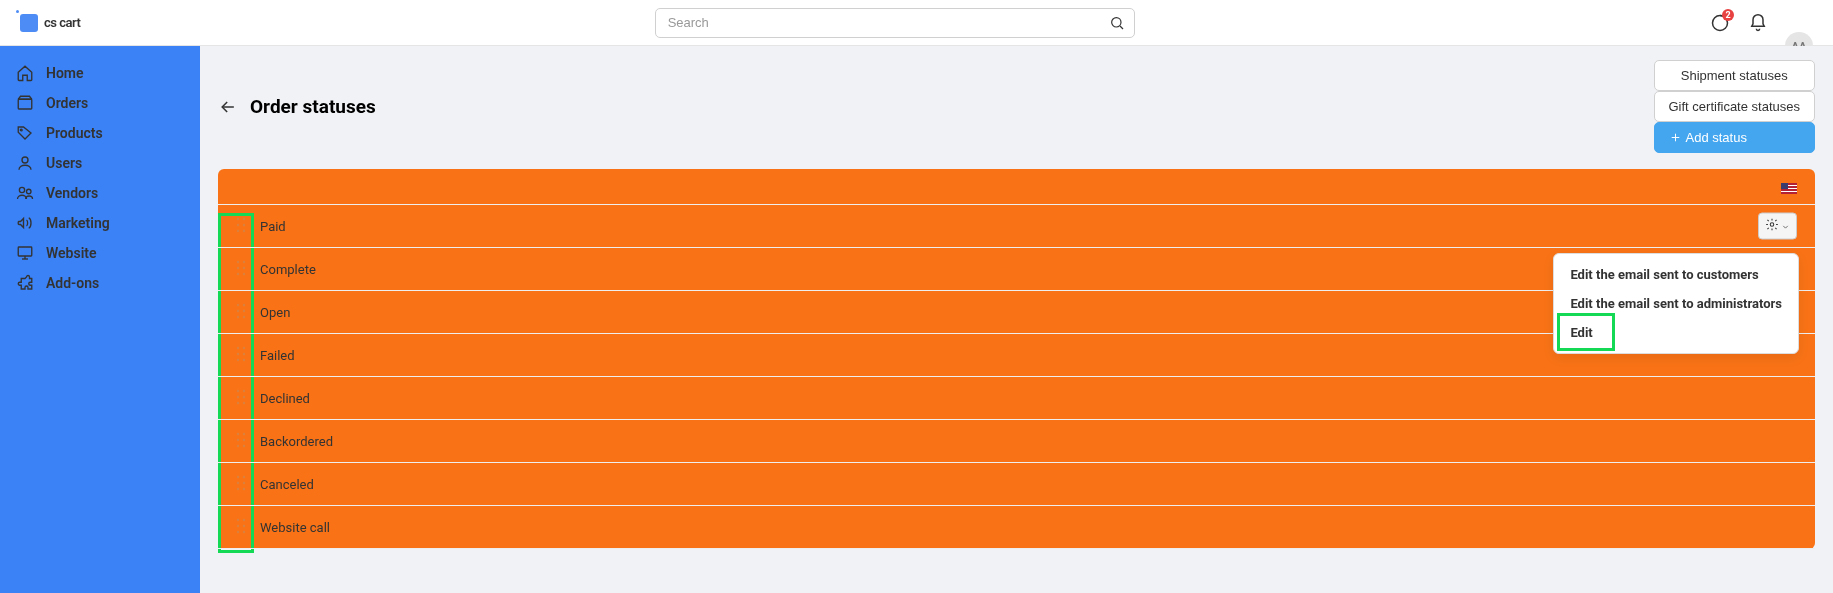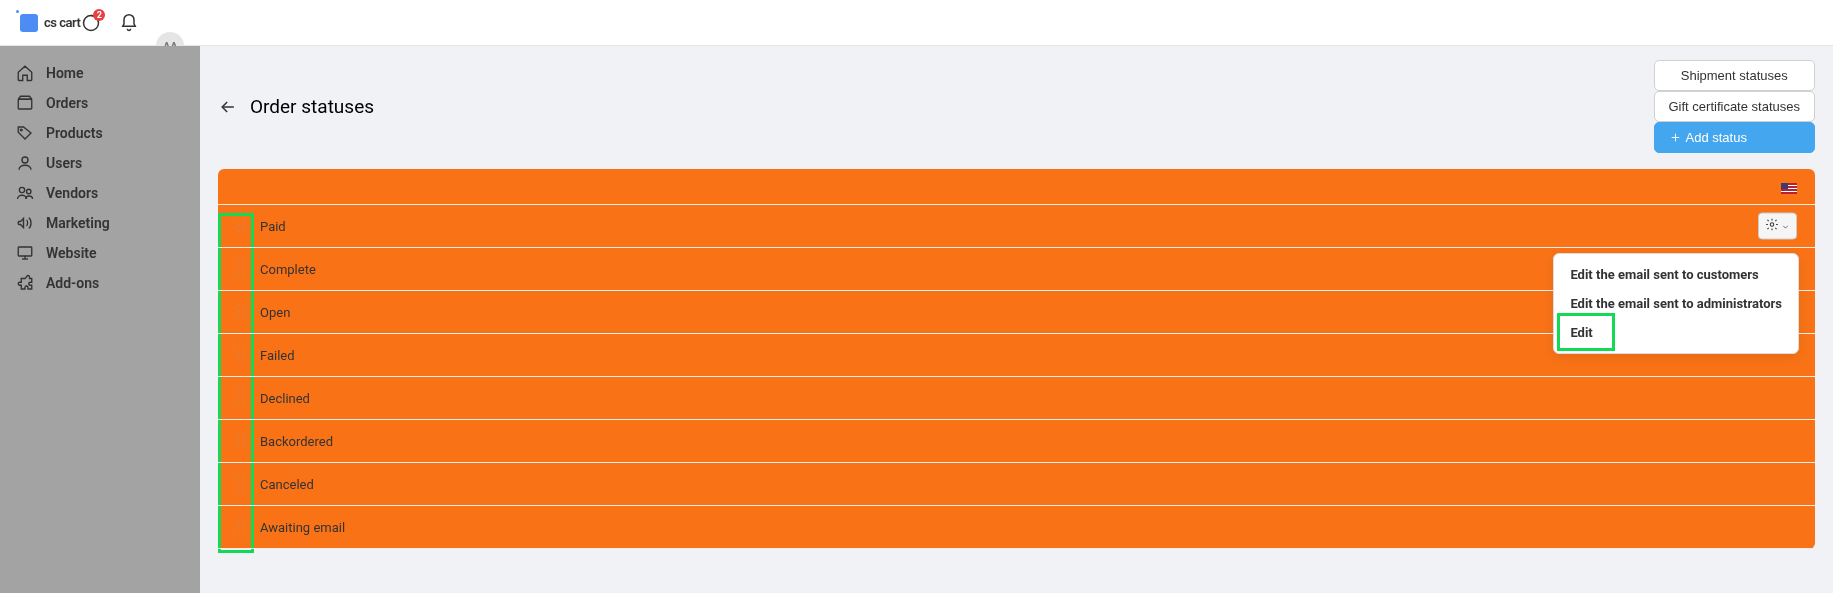--- a/index.html
+++ b/index.html
@@ -115,21 +115,21 @@
       cursor: pointer;
       margin-top: 47px;
     }
     .layout {
       display: flex;
       min-height: calc(100vh - 46px);
     }
     .sidebar {
       width: 200px;
       padding-top: 12px;
-      background: #a3a3a3;
+      background: #3b82f6;
     }
     .sidebar-item {
       display: flex;
       align-items: center;
       gap: 12px;
       padding: 6px 16px;
       cursor: pointer;
       font-size: 14px;
       font-weight: 600;
       color: #333;
@@ -158,21 +158,21 @@
       align-items: center;
       gap: 12px;
     }
     .back-btn {
       cursor: pointer;
       display: flex;
       align-items: center;
     }
     .page-title {
       font-size: 19px;
-      font-weight: 400;
+      font-weight: 700;
       color: #000;
     }
     .page-actions {
       display: flex;
       flex-direction: column;
     }
     .btn {
       padding: 7px 14px;
       border-radius: 5px;
       font-size: 13px;
@@ -291,20 +291,31 @@
     }
     svg { fill: none; stroke: currentColor; stroke-width: 1.8; }
   </style>
 </head>
 <body>
 
 <div class="header">
   <div class="logo">
     <span class="logo-icon"></span>
     <span>cs cart</span>
+  </div>
+  <div class="search-wrap">
+    <div class="search-box">
+      <input class="search-input" placeholder="Search" style="">
+      <span class="search-icon">
+        <svg viewBox="0 0 24 24" width="16" height="16">
+            <circle cx="11" cy="11" r="7"></circle>
+            <line x1="21" y1="21" x2="16.5" y2="16.5"></line>
+          </svg>
+      </span>
+    </div>
   </div>
   <div class="header-right">
     <div class="header-icon">
       <svg viewBox="0 0 24 24" width="20" height="20">
           <circle cx="12" cy="12" r="9"></circle>
           <path d="M12 3 a9 9 0 0 1 8 5" stroke-width="2"></path>
         </svg>
       <span class="badge">2</span>
     </div>
     <div class="header-icon">
@@ -531,21 +542,21 @@
             <span class="drag-handle">
               <svg viewBox="0 0 10 16" width="10" height="16">
                 <circle cx="2" cy="2" r="1.2" fill="#999" stroke="none"></circle>
                 <circle cx="8" cy="2" r="1.2" fill="#999" stroke="none"></circle>
                 <circle cx="2" cy="8" r="1.2" fill="#999" stroke="none"></circle>
                 <circle cx="8" cy="8" r="1.2" fill="#999" stroke="none"></circle>
                 <circle cx="2" cy="14" r="1.2" fill="#999" stroke="none"></circle>
                 <circle cx="8" cy="14" r="1.2" fill="#999" stroke="none"></circle>
               </svg>
             </span>
-            <span class="status-label">Awaiting email</span>
+            <span class="status-label">Website call</span>
           </div>
         </div>
 
       <div class="dropdown" id="dropdown">
           <div class="dropdown-item">Edit the email sent to customers</div>
           <div class="dropdown-item">Edit the email sent to administrators</div>
           <div class="dropdown-item" style="position: relative;">Edit<span class="green-box-2"></span></div>
         </div>
     </div>
   </div>

